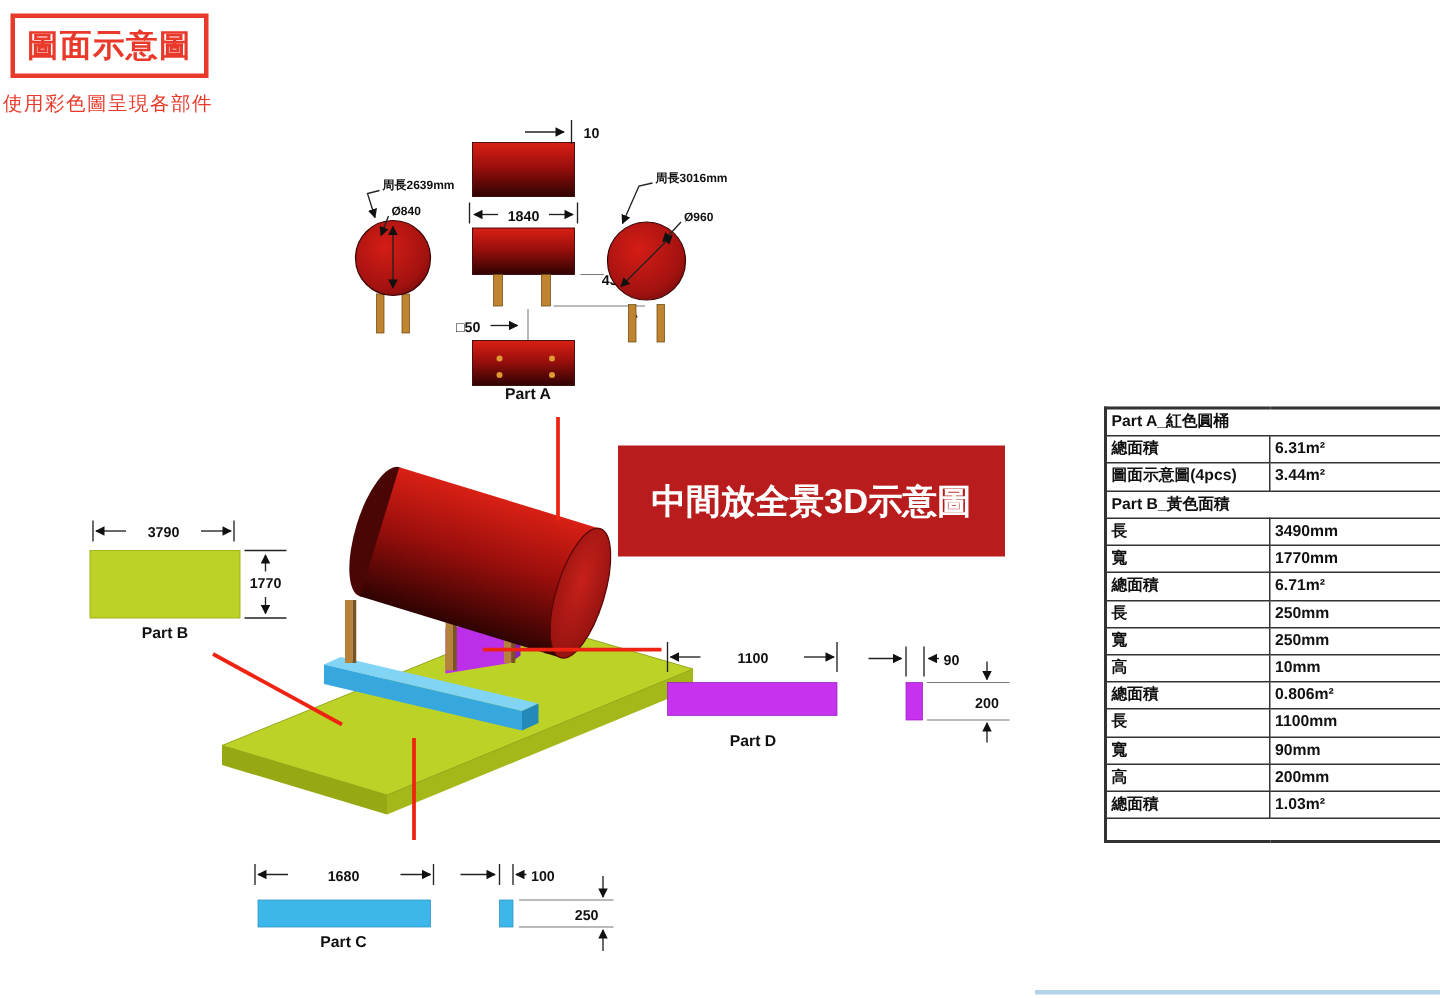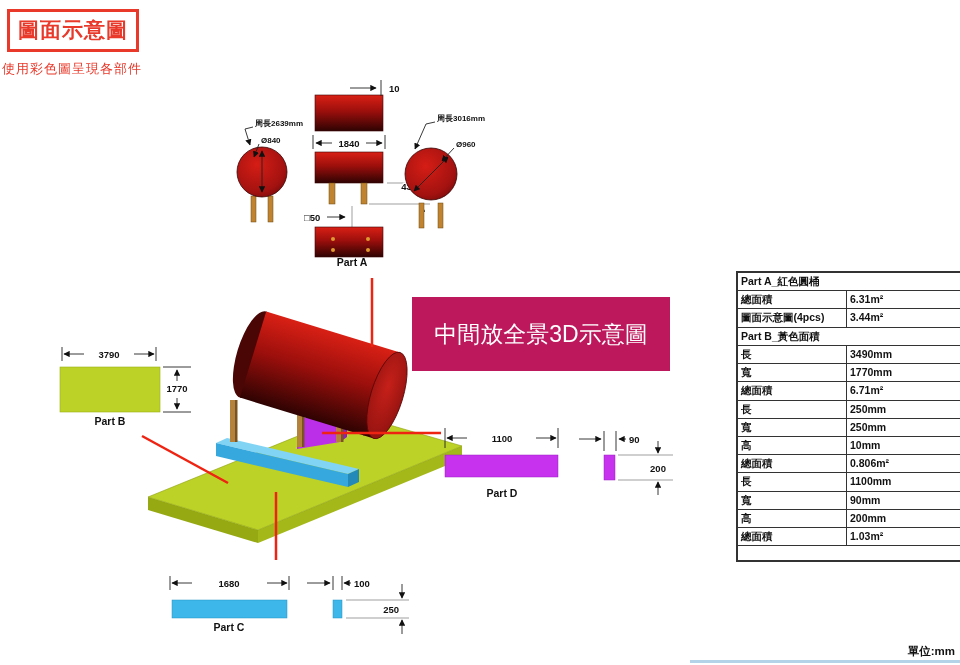--- a/index.html
+++ b/index.html
@@ -2,23 +2,23 @@
 <html><head>
 <meta charset="utf-8">
 <style>
   html,body{margin:0;padding:0;background:#fff;}
   .slide{position:relative;width:960px;height:665px;background:#ffffff;overflow:hidden;
          font-family:"Liberation Sans",sans-serif;}
   .title-box{position:absolute;left:7px;top:9px;border:3px solid #e8392b;color:#e8392b;
              font-size:21px;font-weight:bold;padding:4px 8px 5px 8px;letter-spacing:1px;}
   .subtitle{position:absolute;left:2px;top:60px;color:#e8392b;font-size:13px;letter-spacing:1px;}
   .drawing-svg{position:absolute;left:0;top:0;width:960px;height:665px;z-index:1;}
-  .overlay-note{position:absolute;left:412px;top:297px;width:258px;height:74px;background:#be185d;
+  .overlay-note{position:absolute;left:412px;top:297px;width:258px;height:74px;background:#b91c1c;
                 color:#ffffff;font-size:23px;display:flex;align-items:center;justify-content:center;
-                z-index:3;white-space:nowrap;}
+                z-index:3;white-space:nowrap;font-weight:bold;}
   .spec-table{position:absolute;left:736px;top:271px;width:255px;border-collapse:collapse;
               z-index:2;font-size:10.5px;font-weight:bold;color:#111;}
   .spec-table td{border:1px solid #333;padding:1px 3px;line-height:1.45;}
   .spec-table{border:2px solid #333;}
   .spec-table td.lbl{width:102px;}
   .unit-label{position:absolute;left:736px;top:644px;width:219px;text-align:right;
               font-size:11.5px;font-weight:bold;color:#111;z-index:2;}
   .bottom-strip{position:absolute;left:690px;top:660px;width:270px;height:3px;background:#b5d3e8;z-index:2;}
   text.dim{font-size:9.5px;font-weight:bold;fill:#111;}
   text.dimcn{font-size:8px;font-weight:bold;fill:#111;}
@@ -269,15 +269,14 @@
         <tr>
           <td class="lbl">總面積</td>
           <td class="val">1.03m²</td>
         </tr>
         <tr>
           <td colspan="2" style="height: 12px;"></td>
         </tr>
       </tbody>
   </table>
 
-  <div class="unit-label">單位:mm</div>
   <div class="bottom-strip"></div>
 </div>
 
 </body></html>

